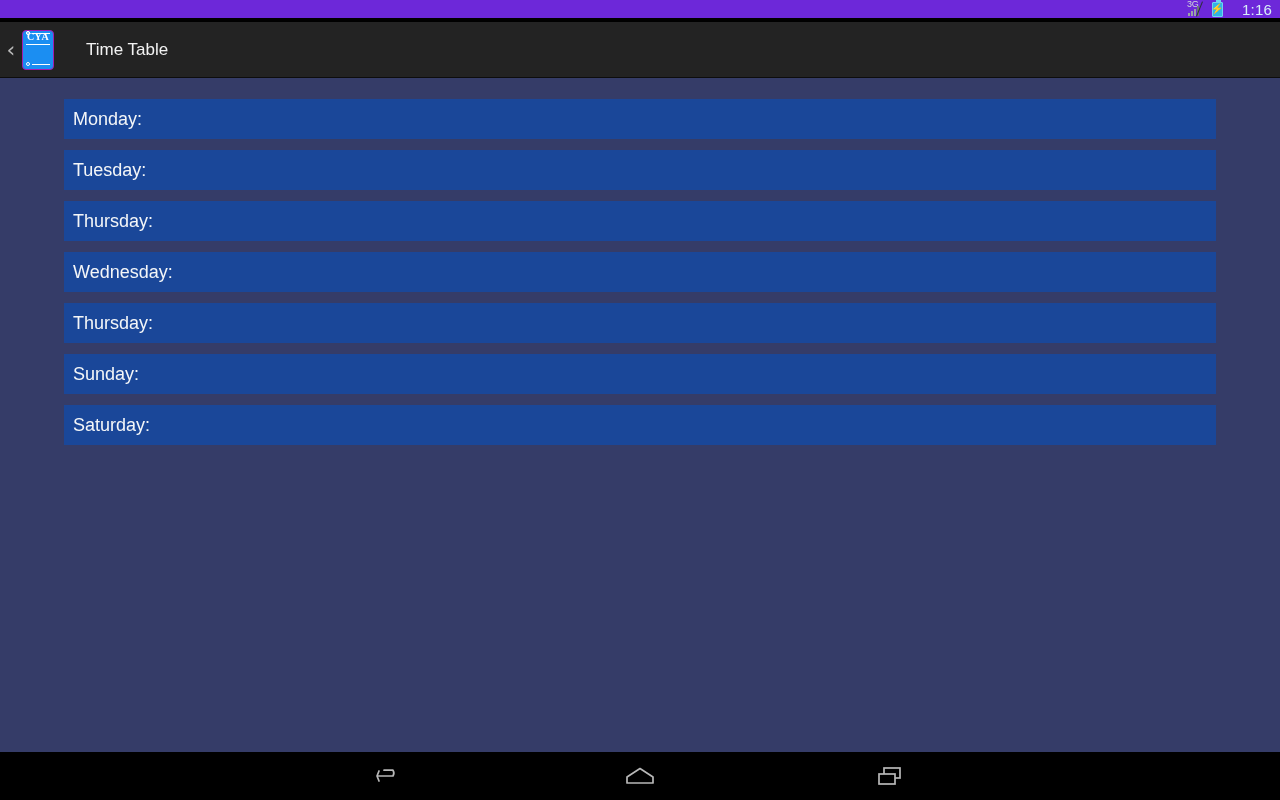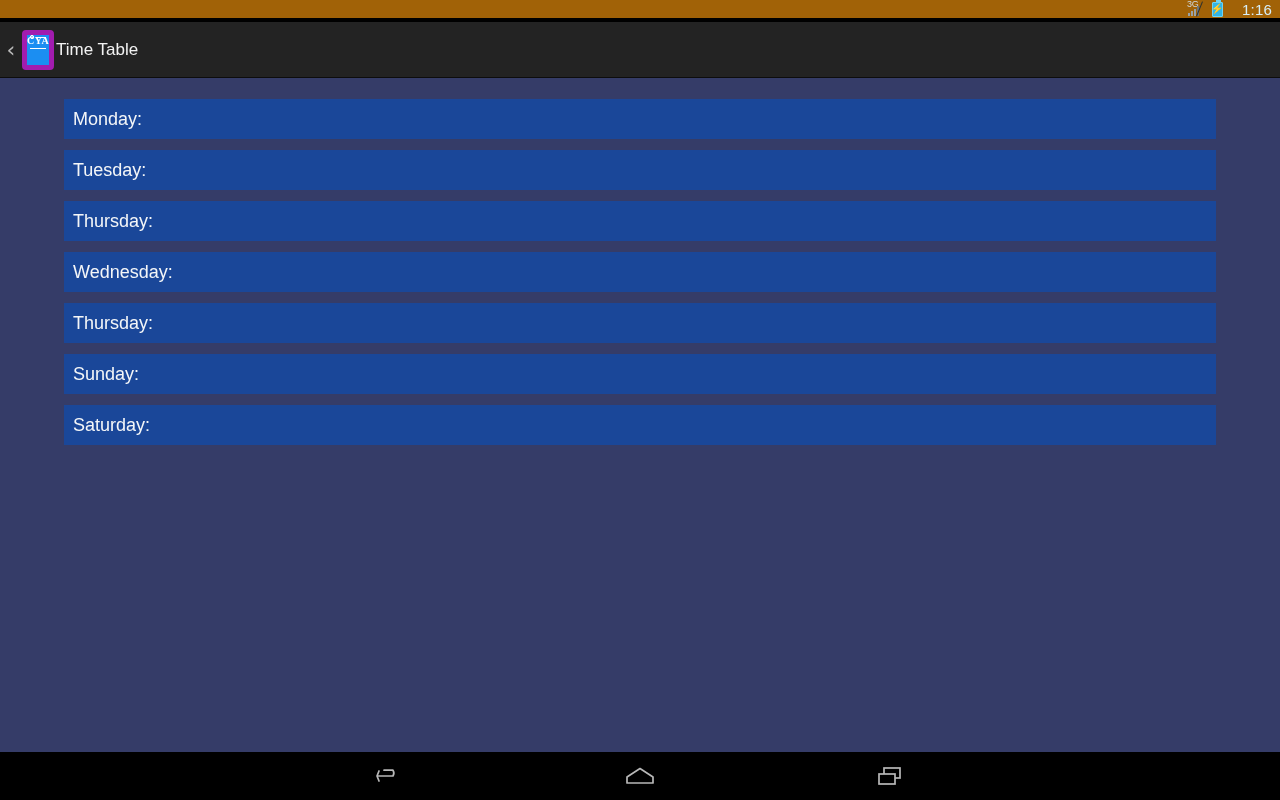--- a/index.html
+++ b/index.html
@@ -20,21 +20,21 @@
     height: 800px;
     background: #000000;
   }
 
   
   #status-bar {
     position: absolute;
     top: 0; left: 0;
     width: 1280px;
     height: 18px;
-    background: #a16207;
+    background: #6d28d9;
     display: flex;
     align-items: center;
     justify-content: flex-end;
     padding-right: 8px;
     box-sizing: border-box;
   }
   .sb-group {
     display: flex;
     align-items: center;
     gap: 5px;
@@ -140,21 +140,21 @@
     color: #b9b9b9;
     font-size: 22px;
     line-height: 22px;
     font-family: "DejaVu Sans", sans-serif;
   }
   #app-icon {
     position: relative;
     width: 32px;
     height: 40px;
     background: #1b8ef2;
-    border: 5px solid #a21caf;
+    border: 1px solid #a21caf;
     border-radius: 4px;
     box-sizing: border-box;
     overflow: hidden;
     flex: none;
   }
   #app-icon .cya {
     position: absolute;
     top: 1px;
     left: 0;
     width: 100%;
@@ -193,21 +193,21 @@
     border-radius: 50%;
     box-sizing: border-box;
     flex: none;
   }
   #app-icon .row .line {
     flex: 1;
     height: 1px;
     background: #ffffff;
   }
   #action-title {
-    margin-left: 2px;
+    margin-left: 32px;
     font-size: 17px;
     line-height: 20px;
     color: #f2f2f2;
   }
 
   
   #content {
     position: absolute;
     top: 78px;
     left: 0;

